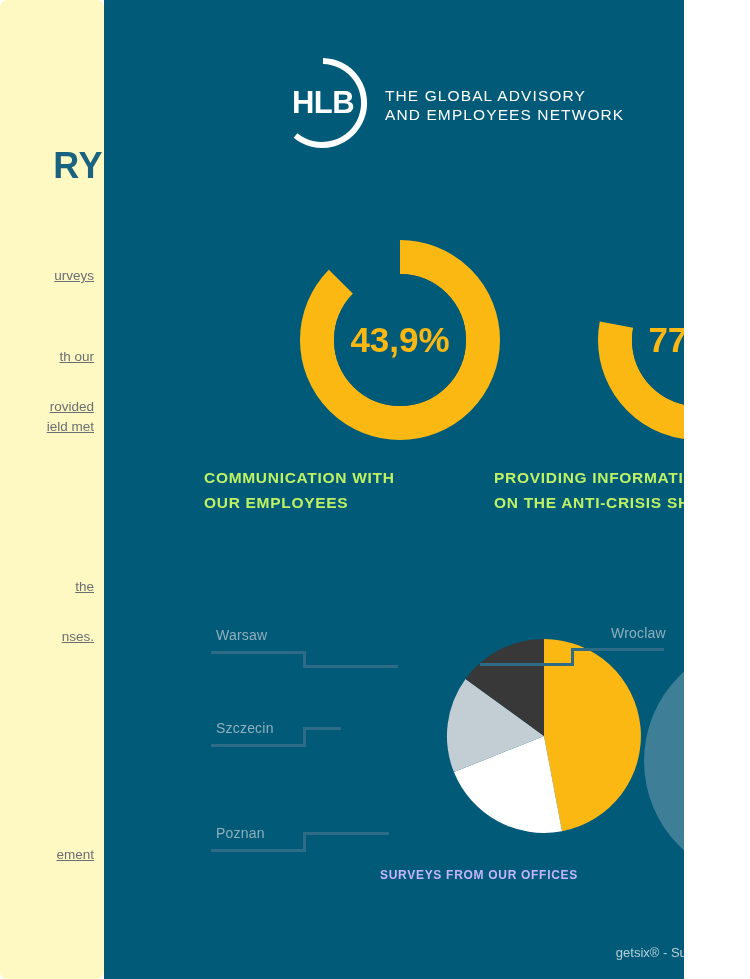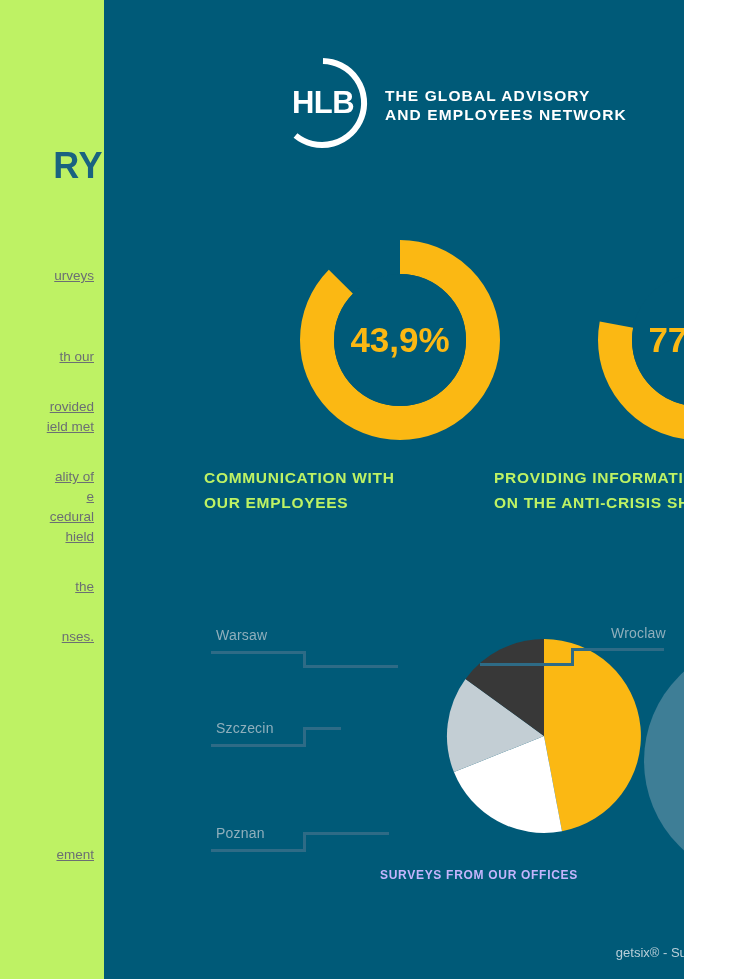--- a/index.html
+++ b/index.html
@@ -8,21 +8,21 @@
     font-family:"Liberation Sans", sans-serif;
     background:#ffffff;
     overflow:hidden;
     position:relative;
   }
   #stage { position:relative; width:750px; height:979px; overflow:hidden; }
 
   
   .left-panel {
     position:absolute; left:0; top:0; width:104px; height:979px;
-    background:#bef264; overflow:hidden;
+    background:#fef9c3; overflow:hidden;border-radius:7px;
   }
   .lp-heading {
     position:absolute; right:1px; top:145px;
     font-size:36px; font-weight:bold; letter-spacing:0.5px;
     color:#1A6380; white-space:nowrap;
   }
   .lp-para {
     position:absolute; right:10px;
     font-size:13.5px; line-height:20px; color:#6b6f73;
     text-align:right; white-space:nowrap;text-decoration:underline;
@@ -64,21 +64,21 @@
   .logo-mark { position:relative; width:96px; height:96px; }
   .logo-ring { position:absolute; inset:0; }
   .logo-text {
     position:absolute; left:0; top:0; width:96px; height:96px;
     display:flex; align-items:center; justify-content:center;
     font-size:31px; font-weight:bold; color:#ffffff;
     letter-spacing:-0.5px;
   }
   .logo-tag {
     position:absolute; left:110px; top:31px;
-    font-size:15.5px; font-weight:bold; line-height:19px;
+    font-size:15.5px; font-weight:normal; line-height:19px;
     color:#ffffff; letter-spacing:1.1px; white-space:nowrap;
   }
 
   
   .donut-block { position:absolute; }
   .donut {
     position:relative; width:200px; height:200px; border-radius:50%;
   }
   .donut-hole {
     position:absolute; left:34px; top:34px;
@@ -135,24 +135,20 @@
 <body>
 
 <div id="stage">
 
   <div class="left-panel">
     <div class="lp-heading">RY</div>
     <div class="lp-para lp-p1">urveys</div>
     <div class="lp-para lp-p2">th our</div>
     <div class="lp-para lp-p3" style="white-space:pre;"><span>rovided
 ield met</span></div>
-    <div class="lp-para lp-p4" style="white-space:pre;"><span>ality of
-e
-cedural
-hield</span></div>
     <div class="lp-para lp-p5">the</div>
     <div class="lp-para lp-p6">nses.</div>
     <div class="lp-para lp-p7">ement</div>
   </div>
 
   <div class="main">
 
     <div class="edge-donut"></div>
 
     <div class="logo-wrap">

